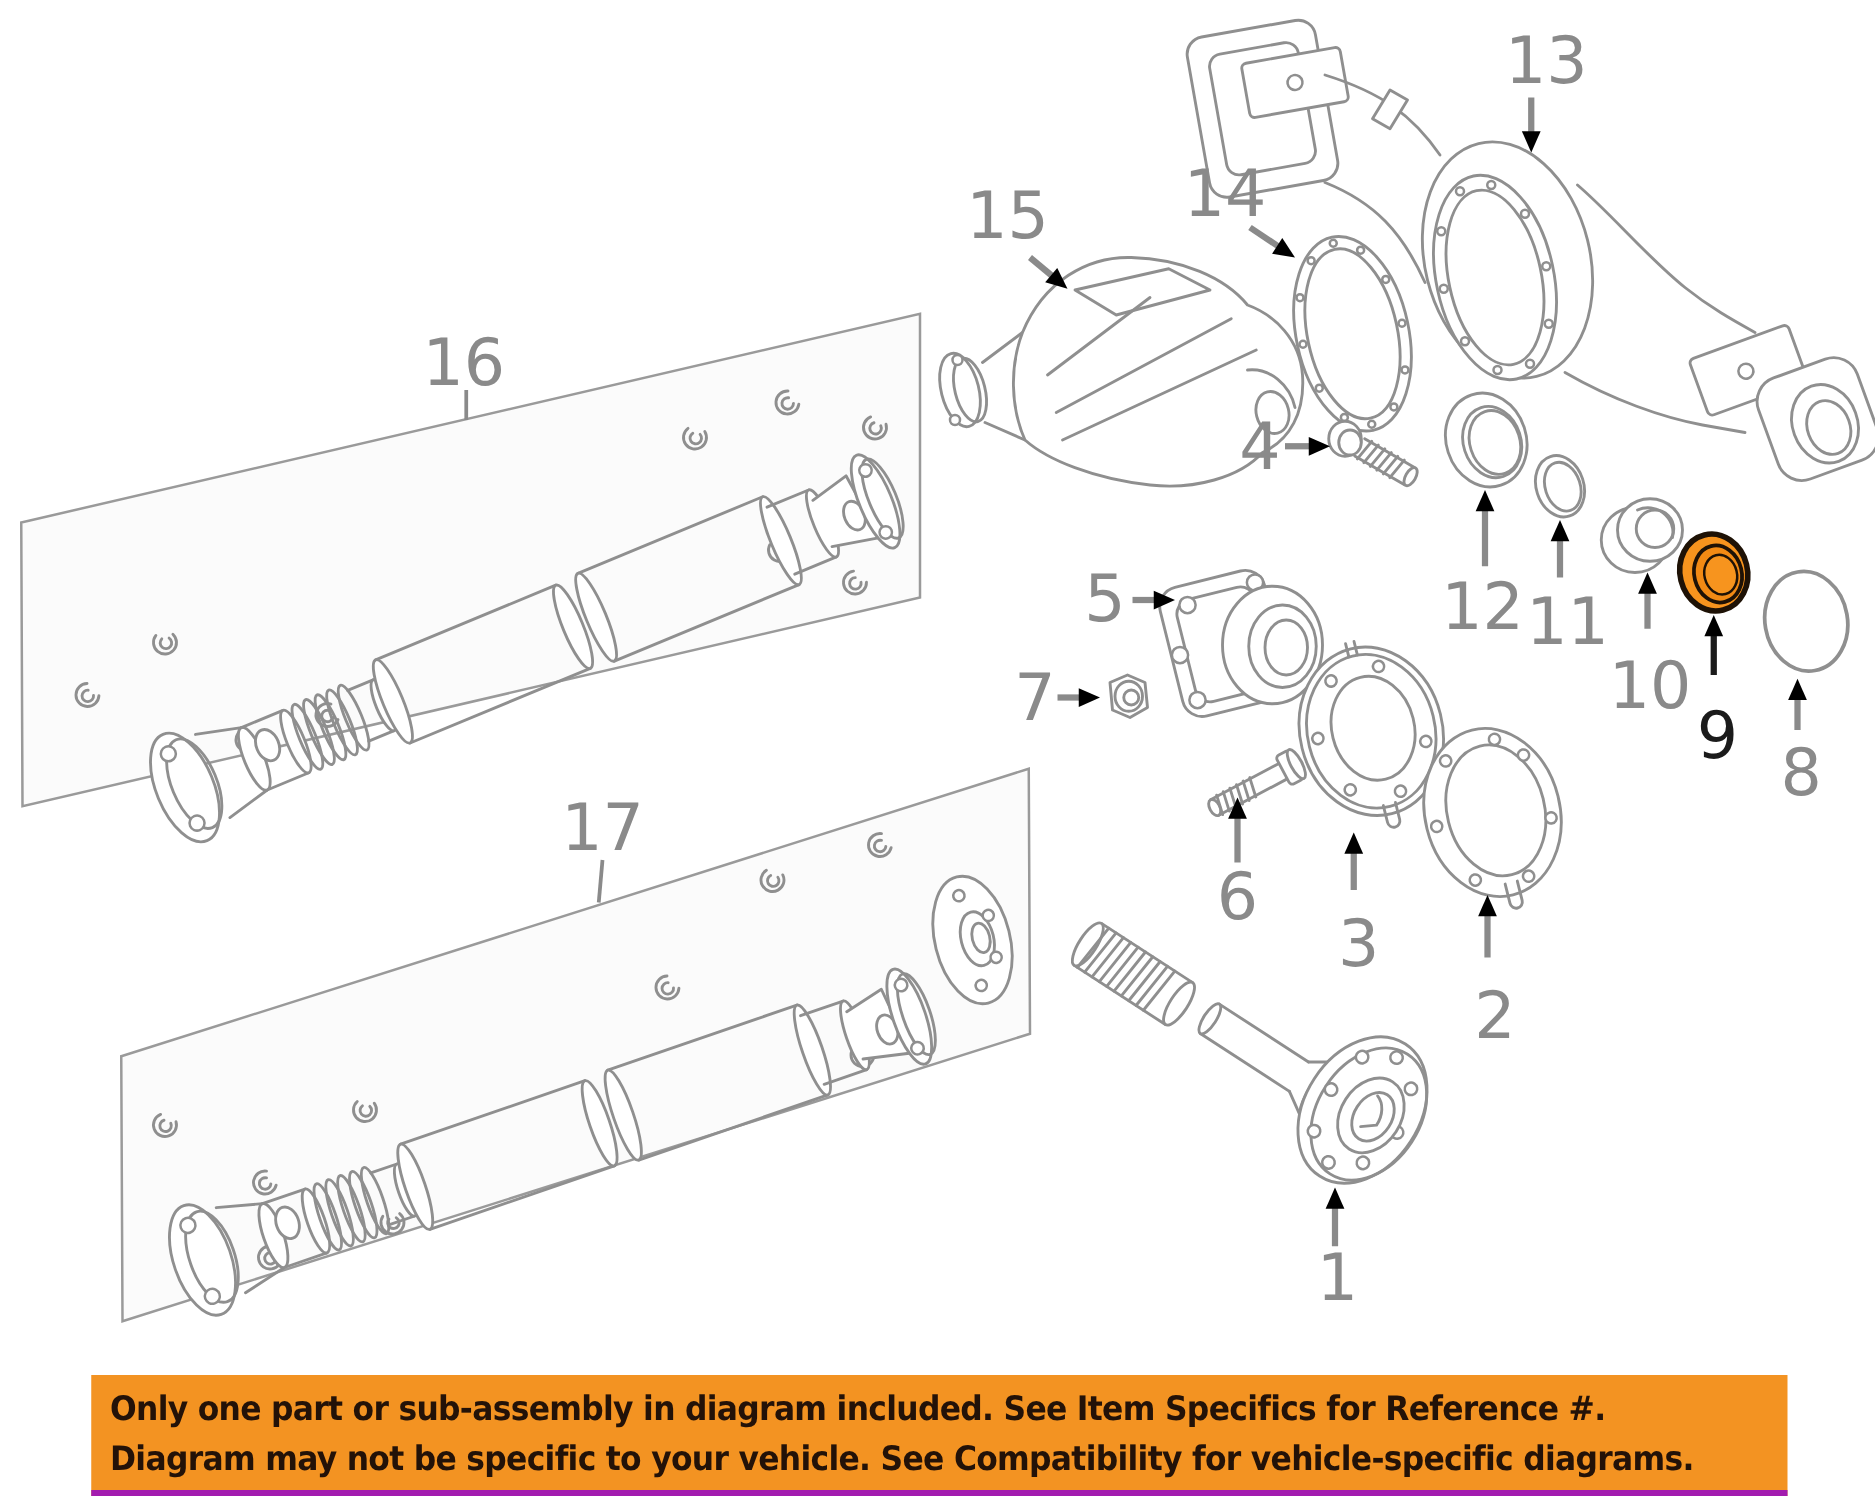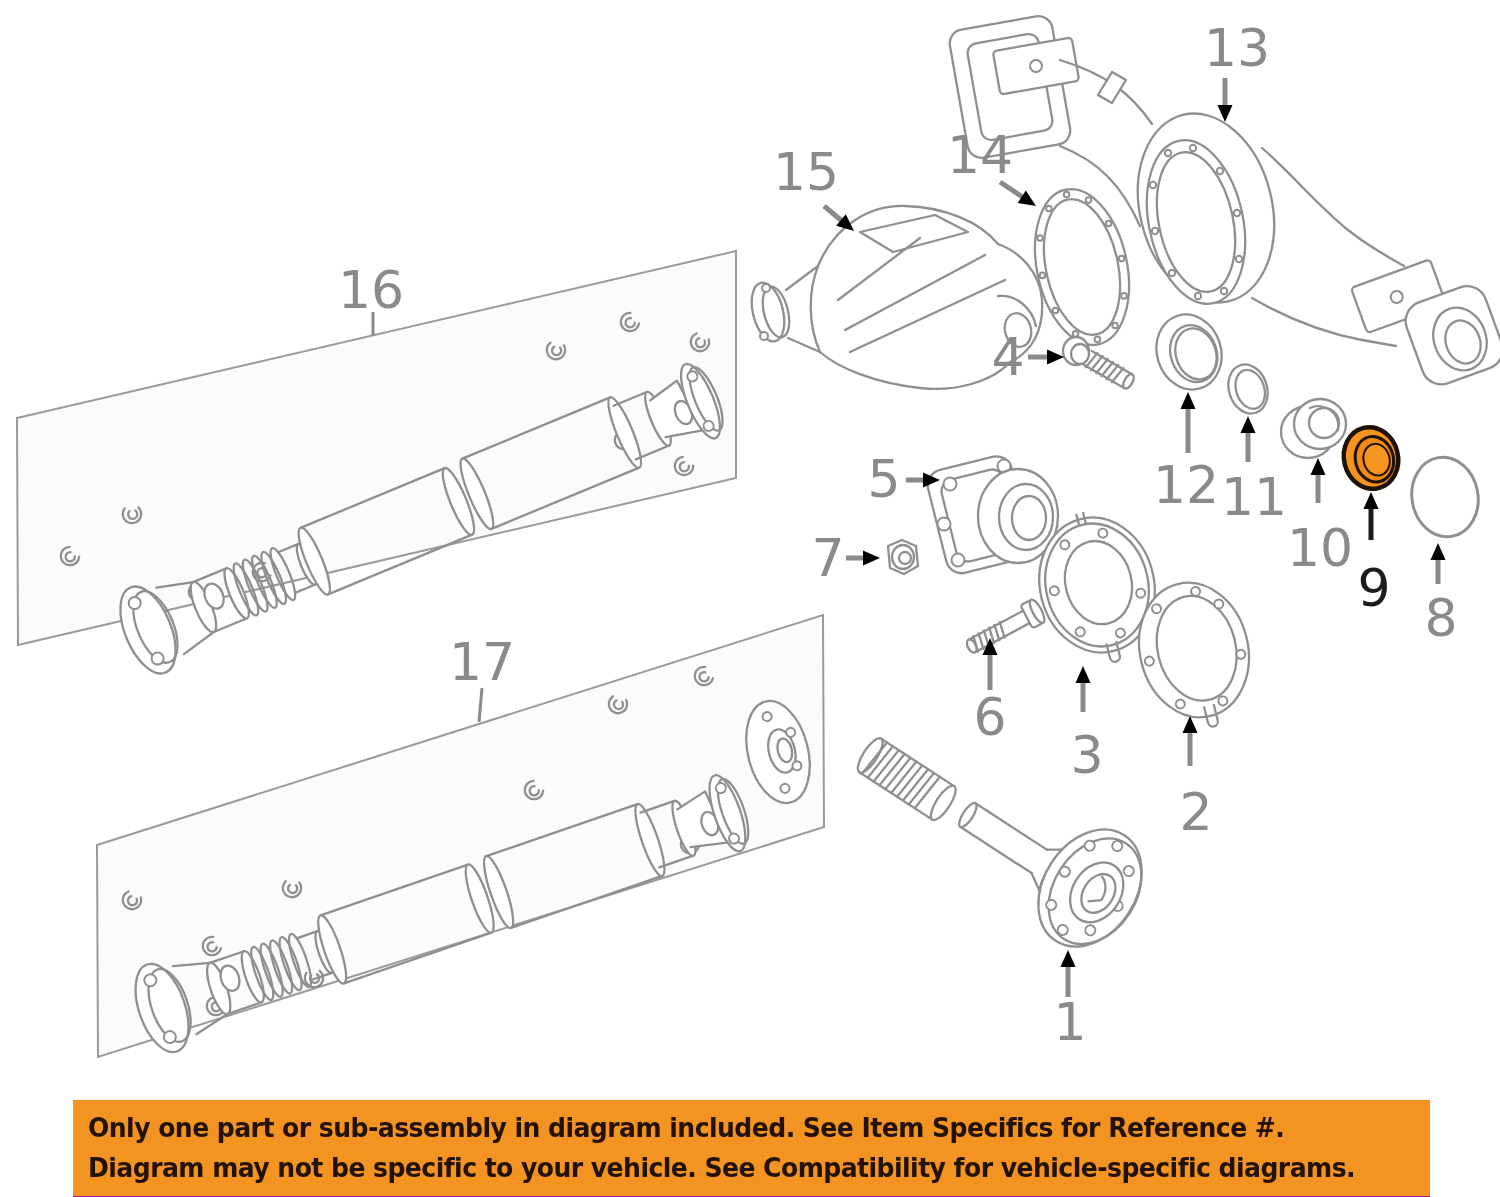--- a/index.html
+++ b/index.html
@@ -16,21 +16,21 @@
   .dot  { fill:#ffffff; stroke:#8f8f8f; stroke-width:2; }
   .arrow line     { stroke:#8a8a8a; stroke-width:5; }
   .arrow.black line { stroke:#1b1b1b; }
   .lbl  { font-size:52px; fill:#8a8a8a; text-anchor:middle; }
   .lbl.black { fill:#1b1b1b; }
 
   .banner {
     position:absolute; left:73px; top:1100px; width:1357px; height:97px;
     background:#f39322; color:#231208; box-sizing:border-box;
     padding:8px 0 0 15px; overflow:hidden;
-    border-bottom:1px solid #a21caf;
+    border-bottom:5px solid #a21caf;
   }
   .banner .bline {
     font-weight:bold; font-size:27px; line-height:40px; white-space:nowrap;
     letter-spacing:-0.6px; transform:scaleX(0.93); transform-origin:left center;
   }
 </style>
 </head>
 <body>
 
 <div class="stage">

